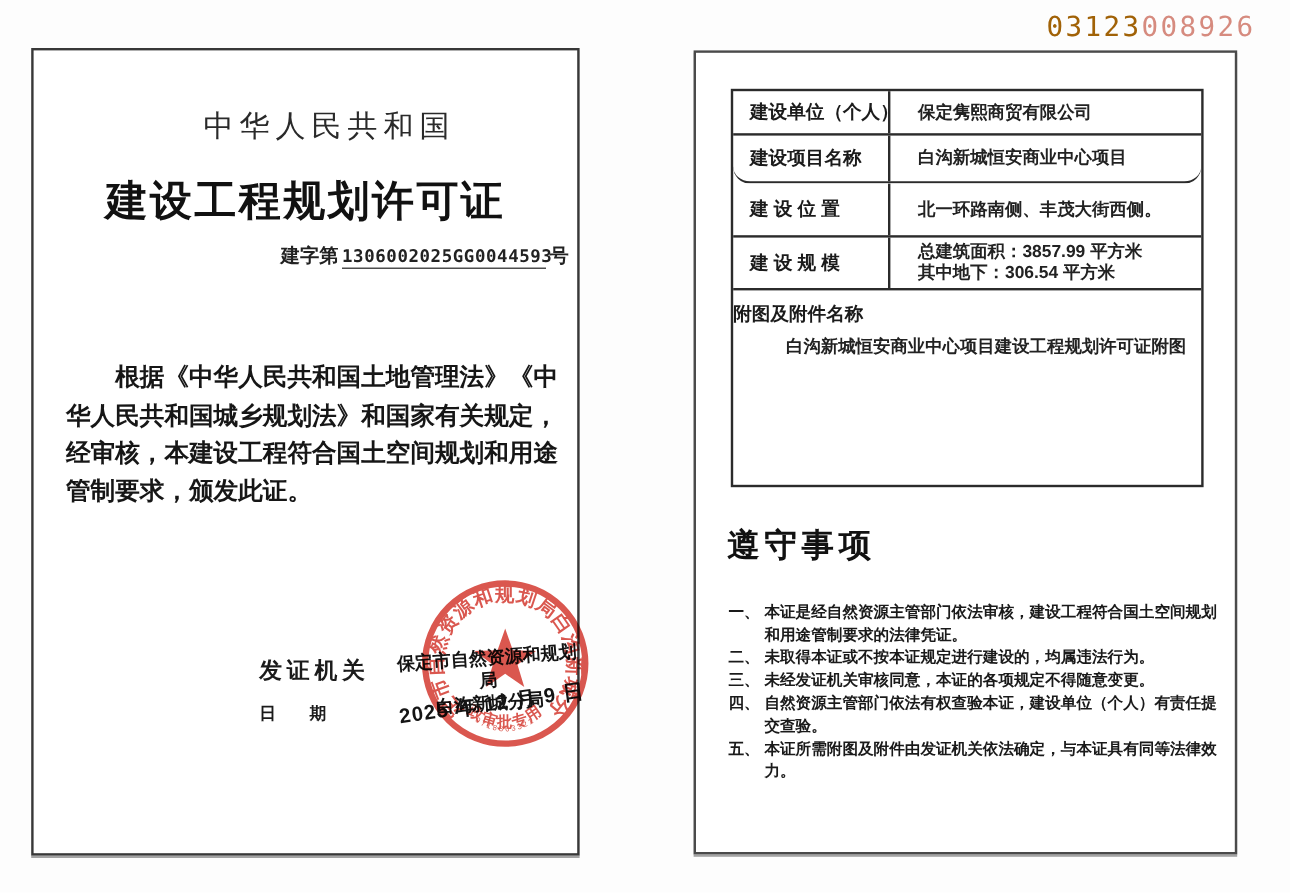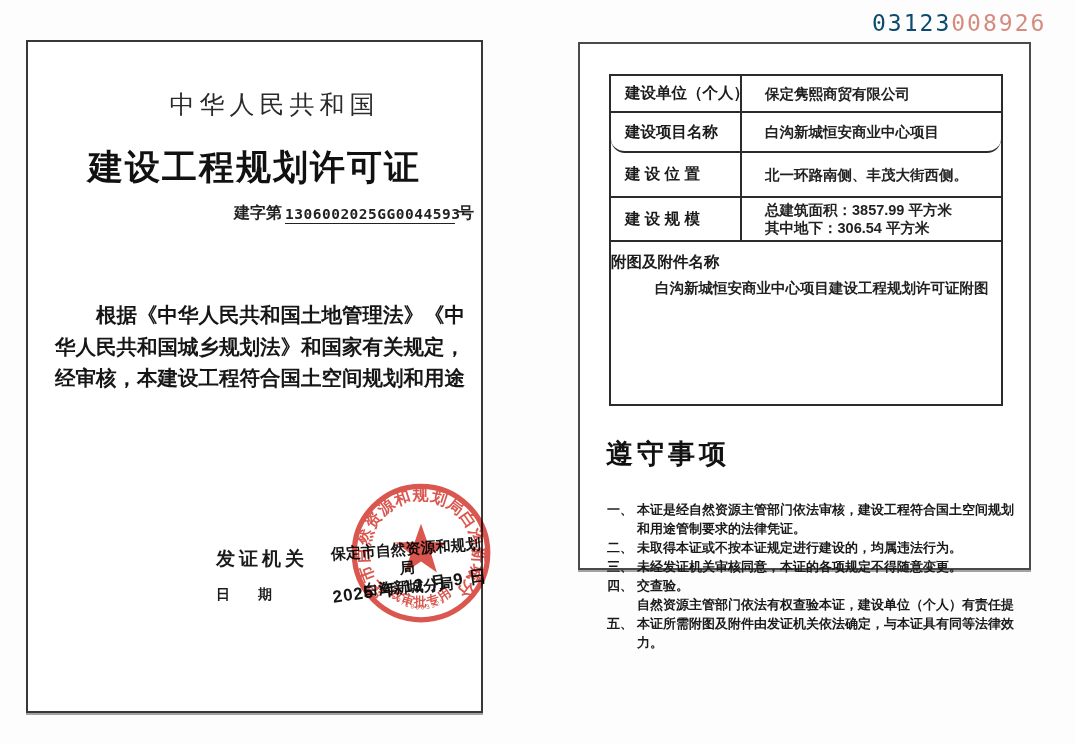--- a/index.html
+++ b/index.html
@@ -5,28 +5,28 @@
   html, body { margin:0; padding:0; background:#ffffff; }
   .canvas {
     position:relative; width:1075px; height:744px; overflow:hidden;
     background:#fdfdfd; font-family:"Liberation Sans", sans-serif; color:#1b1b1b;
   }
   .page {
     position:absolute; background:#ffffff; border:2px solid #383838;
     box-sizing:border-box; box-shadow:0 2px 0 rgba(90,90,90,.55);
   }
   .page-left  { left:26px;  top:40px; width:457px; height:673px; }
-  .page-right { left:578px; top:42px; width:453px; height:528px; border-color:#4a4a4a; }
+  .page-right { left:578px; top:42px; width:453px; height:670px; border-color:#4a4a4a; }
 
   
   .serial {
     position:absolute; top:10px; left:872px;
     font-family:"DejaVu Sans Mono", monospace; font-size:23px; letter-spacing:2px; font-weight:500;
   }
-  .serial .p1 { color:#0c4a6e; }
+  .serial .p1 { color:#a16207; }
   .serial .p2 { color:#d68b7f; }
 
   
   .page-left > * { position:absolute; }
   .title-country {
     left:0; right:0; top:46px; text-align:center;
     font-family:"Liberation Serif", serif; font-size:25px; letter-spacing:5px; font-weight:500; color:#2a2a2a;padding-left:40px;
   }
   .title-permit {
     left:0; right:0; top:102px; text-align:center;
@@ -95,20 +95,21 @@
     <div class="cert-line">
       <span>建字第</span>
       <span class="cert-underline">1306002025GG0044593</span>
       <span>号</span>
     </div>
 
     <div class="body-par">
       <div class="line first">根据《中华人民共和国土地管理法》《中</div>
       <div class="line">华人民共和国城乡规划法》和国家有关规定，</div>
       <div class="line">经审核，本建设工程符合国土空间规划和用途</div>
+      <div class="line">管制要求，颁发此证。</div>
     </div>
 
     <div class="issuer-label">发证机关</div>
     <div class="date-label">日　　期</div>
 
     <div class="authority">
       <div>保定市自然资源和规划局</div>
       <div>白沟新城分局</div>
     </div>
     <div class="issue-date">2025 年 12 月 9 日</div>
@@ -185,22 +186,22 @@
       </div>
       <div class="rule">
         <div class="num">三、</div>
         <div>
             <div class="rline">未经发证机关审核同意，本证的各项规定不得随意变更。</div>
           </div>
       </div>
       <div class="rule">
         <div class="num">四、</div>
         <div>
+          <div class="rline">自然资源主管部门依法有权查验本证，建设单位（个人）有责任提</div>
           <div class="rline">交查验。</div>
-          <div class="rline">自然资源主管部门依法有权查验本证，建设单位（个人）有责任提</div>
         </div>
       </div>
       <div class="rule">
         <div class="num">五、</div>
         <div>
           <div class="rline">本证所需附图及附件由发证机关依法确定，与本证具有同等法律效</div>
           <div class="rline">力。</div>
         </div>
       </div>
     </div>

